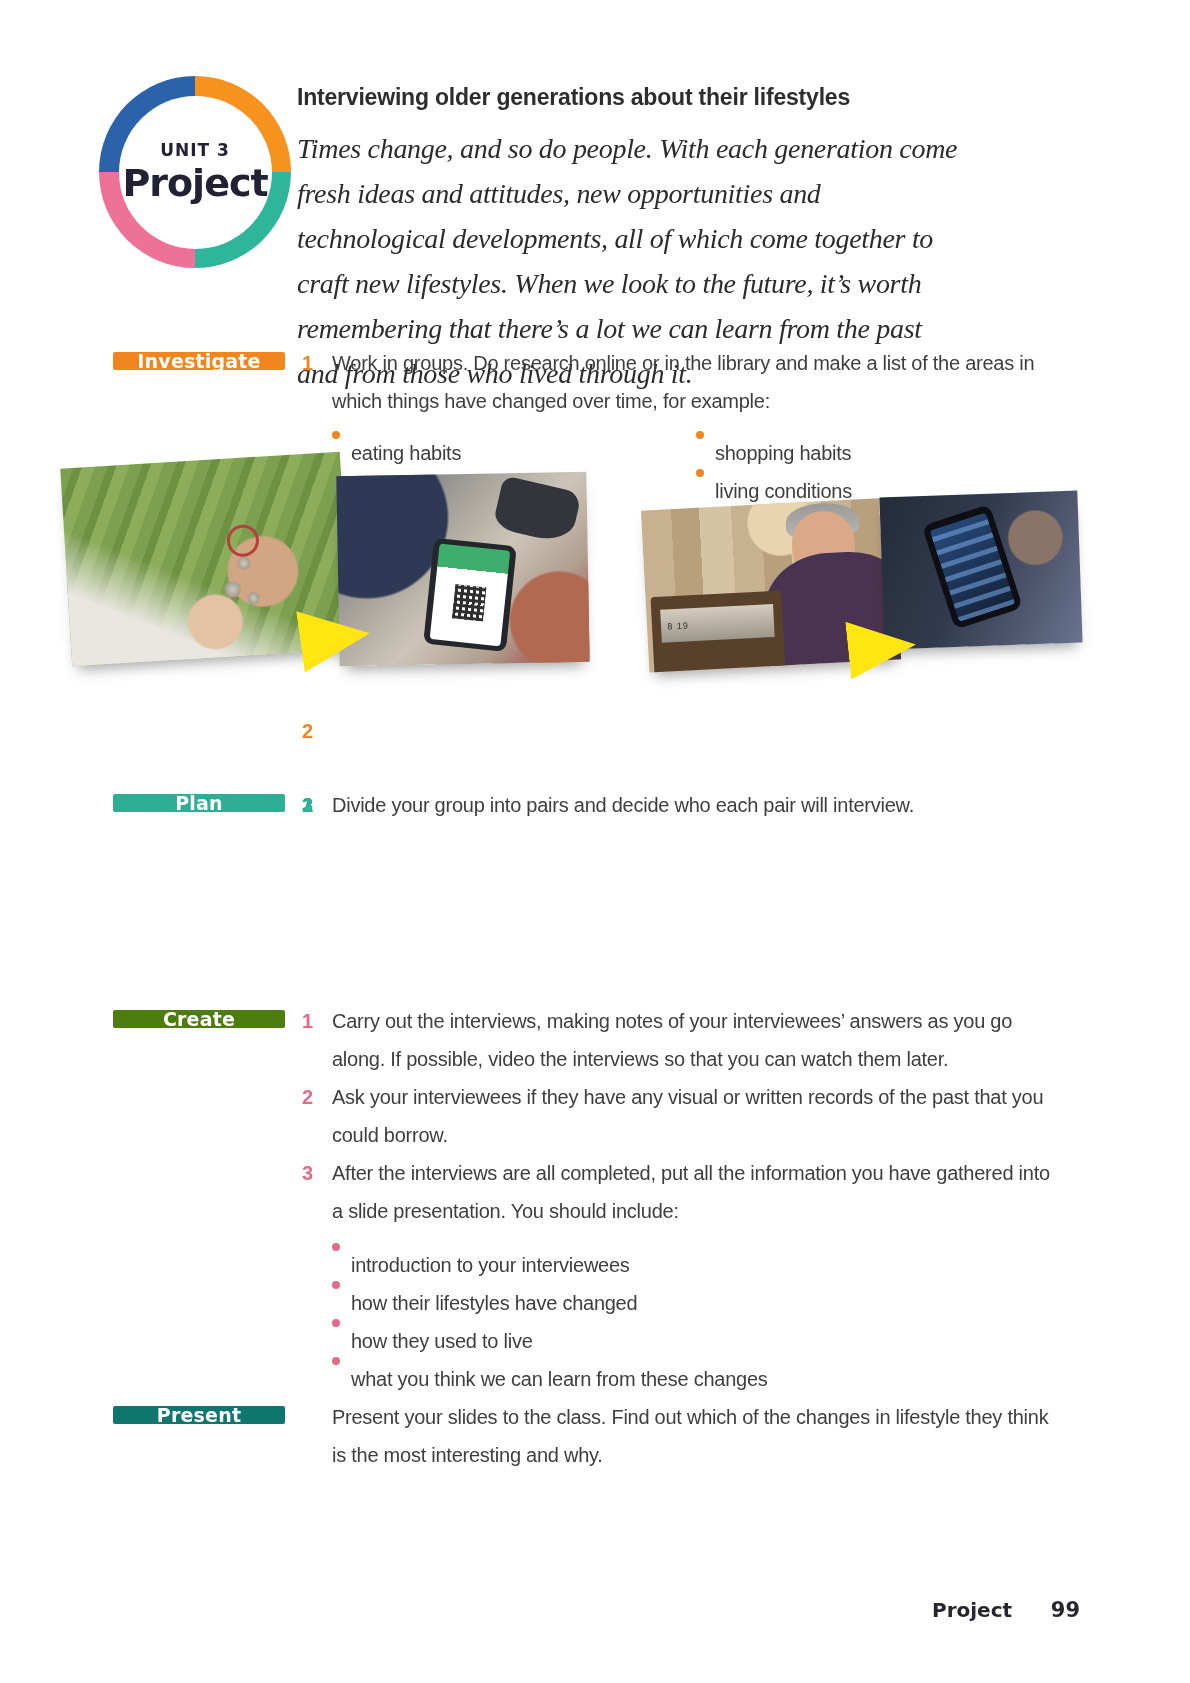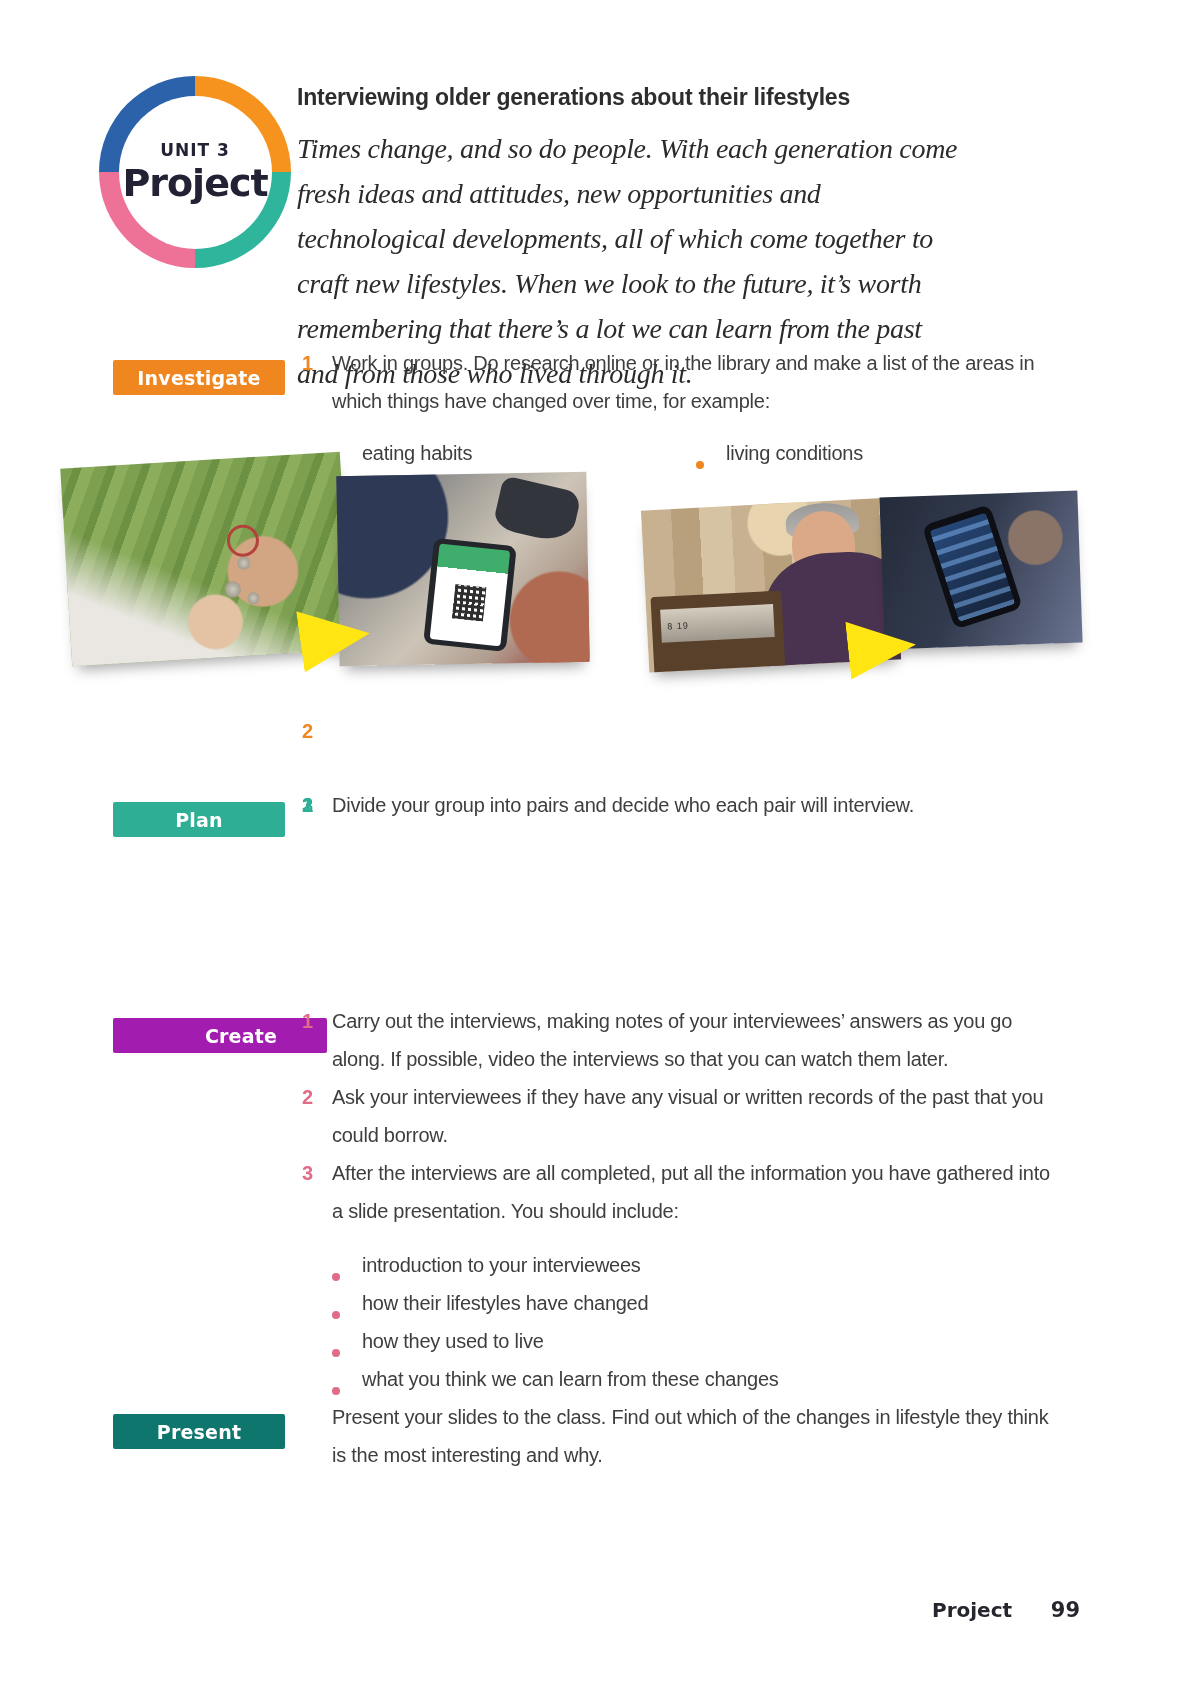--- a/index.html
+++ b/index.html
@@ -16,31 +16,31 @@
   .unit-name{font-family:"DejaVu Sans",sans-serif;font-weight:bold;font-size:38px;margin-top:1px;letter-spacing:-1px;}
 
   
   .header{position:absolute;left:297px;top:84px;width:690px;}
   .title{font-size:23px;font-weight:bold;color:#2d2d2d;letter-spacing:-0.2px;}
   .intro{margin-top:15px;font-family:"Liberation Serif",serif;font-style:italic;font-size:28px;
          line-height:45px;color:#2b2b2b;letter-spacing:-0.3px;width:672px;}
 
   
   .section{position:absolute;left:0;width:1190px;}
-  .badge{position:absolute;left:113px;top:16px;width:172px;height:35px;border-radius:2px;
+  .badge{position:absolute;left:113px;top:8px;width:172px;height:18px;border-radius:2px;
          display:flex;align-items:center;justify-content:center;
          font-family:"DejaVu Sans",sans-serif;font-weight:bold;font-size:19px;color:#fff;letter-spacing:0.2px;}
   .content{position:absolute;left:332px;top:0;width:728px;font-size:20px;line-height:38px;letter-spacing:-0.25px;}
   .content p{margin:0;position:relative;}
   .num{position:absolute;left:-30px;top:0;font-weight:bold;}
   .inv .num{color:#f0861f;} .pln .num{color:#2fae96;} .cre .num{color:#e06c88;}
 
   .bullets{display:flex;margin-top:14px;}
   .bullets .bcol{width:365px;}
-  .bullet-row{display:flex;align-items:flex-end;height:38px;gap:11px;}
+  .bullet-row{display:flex;align-items:flex-start;height:38px;}
   .dot{width:8px;height:8px;border-radius:50%;margin-right:11px;flex:0 0 8px;transform:translateY(-3px);}
   .create-bullets{margin-top:16px;}
   .create-bullets .bullet-row{height:38px;}
 
   
   .photos{position:absolute;left:60px;top:448px;width:1010px;height:230px;}
   .photo{position:absolute;box-shadow:0 10px 14px -6px rgba(0,0,0,0.35);overflow:hidden;}
   .arrow{position:absolute;z-index:5;clip-path:polygon(0 0,100% 52%,0 100%);}
 
   .photo-a{left:6px;top:12px;width:280px;height:198px;transform:rotate(-3.5deg);
@@ -133,20 +133,24 @@
             <span>eating habits</span>
           </div>
           <div class="bullet-row">
             <span class="dot" style="background: rgb(240, 134, 31);"></span>
             <span>entertainment</span>
           </div>
         </div>
         <div class="bcol">
           <div class="bullet-row">
             <span class="dot" style="background: rgb(240, 134, 31);"></span>
+            <span>shopping habits</span>
+          </div>
+          <div class="bullet-row">
+            <span class="dot" style="background: rgb(240, 134, 31);"></span>
             <span>living conditions</span>
           </div>
         </div>
       </div>
     </div>
   </div>
 
   <div class="photos">
     <div class="photo photo-a">
       <span class="thread"></span>
@@ -198,21 +202,21 @@
         <span class="num">2</span>
       </p>
       <p>
         <span class="num">3</span>
         <span>Divide your group into pairs and decide who each pair will interview.</span>
       </p>
     </div>
   </div>
 
   <div class="section cre" style="top:1002px;">
-    <div class="badge" style="background: #a21caf; padding-left: 42px;">Create</div>
+    <div class="badge" style="background: #4d7c0f;">Create</div>
     <div class="content">
       <p>
         <span class="num">1</span>
         <span>Carry out the interviews, making notes of your interviewees’ answers as you go along. If possible, video the interviews so that you can watch them later.</span>
       </p>
       <p>
         <span class="num">2</span>
         <span>Ask your interviewees if they have any visual or written records of the past that you could borrow.</span>
       </p>
       <p>

